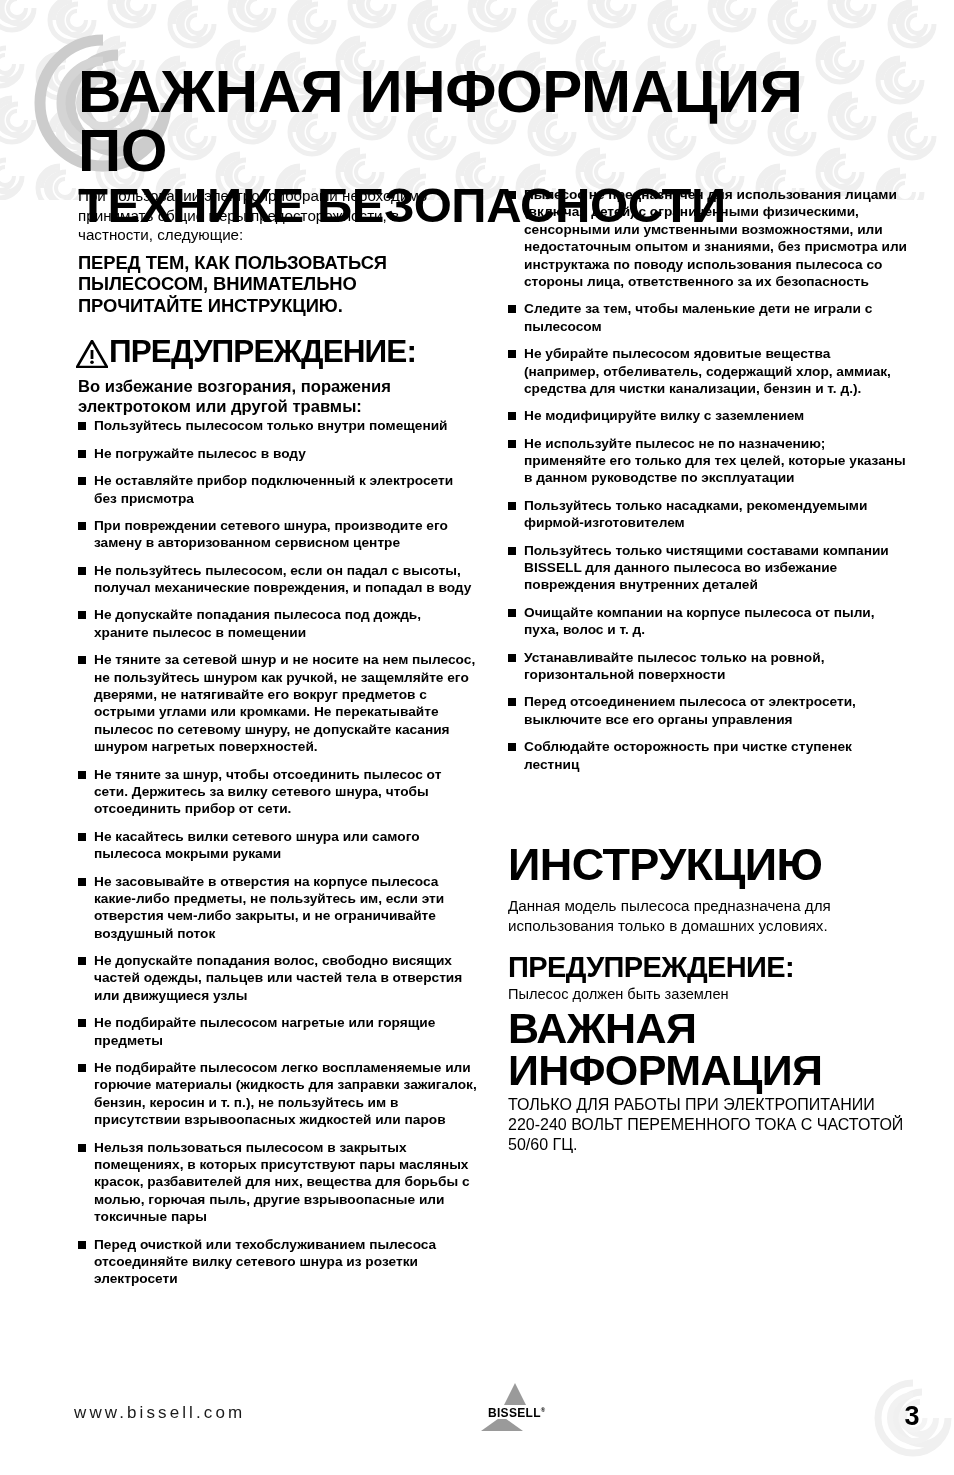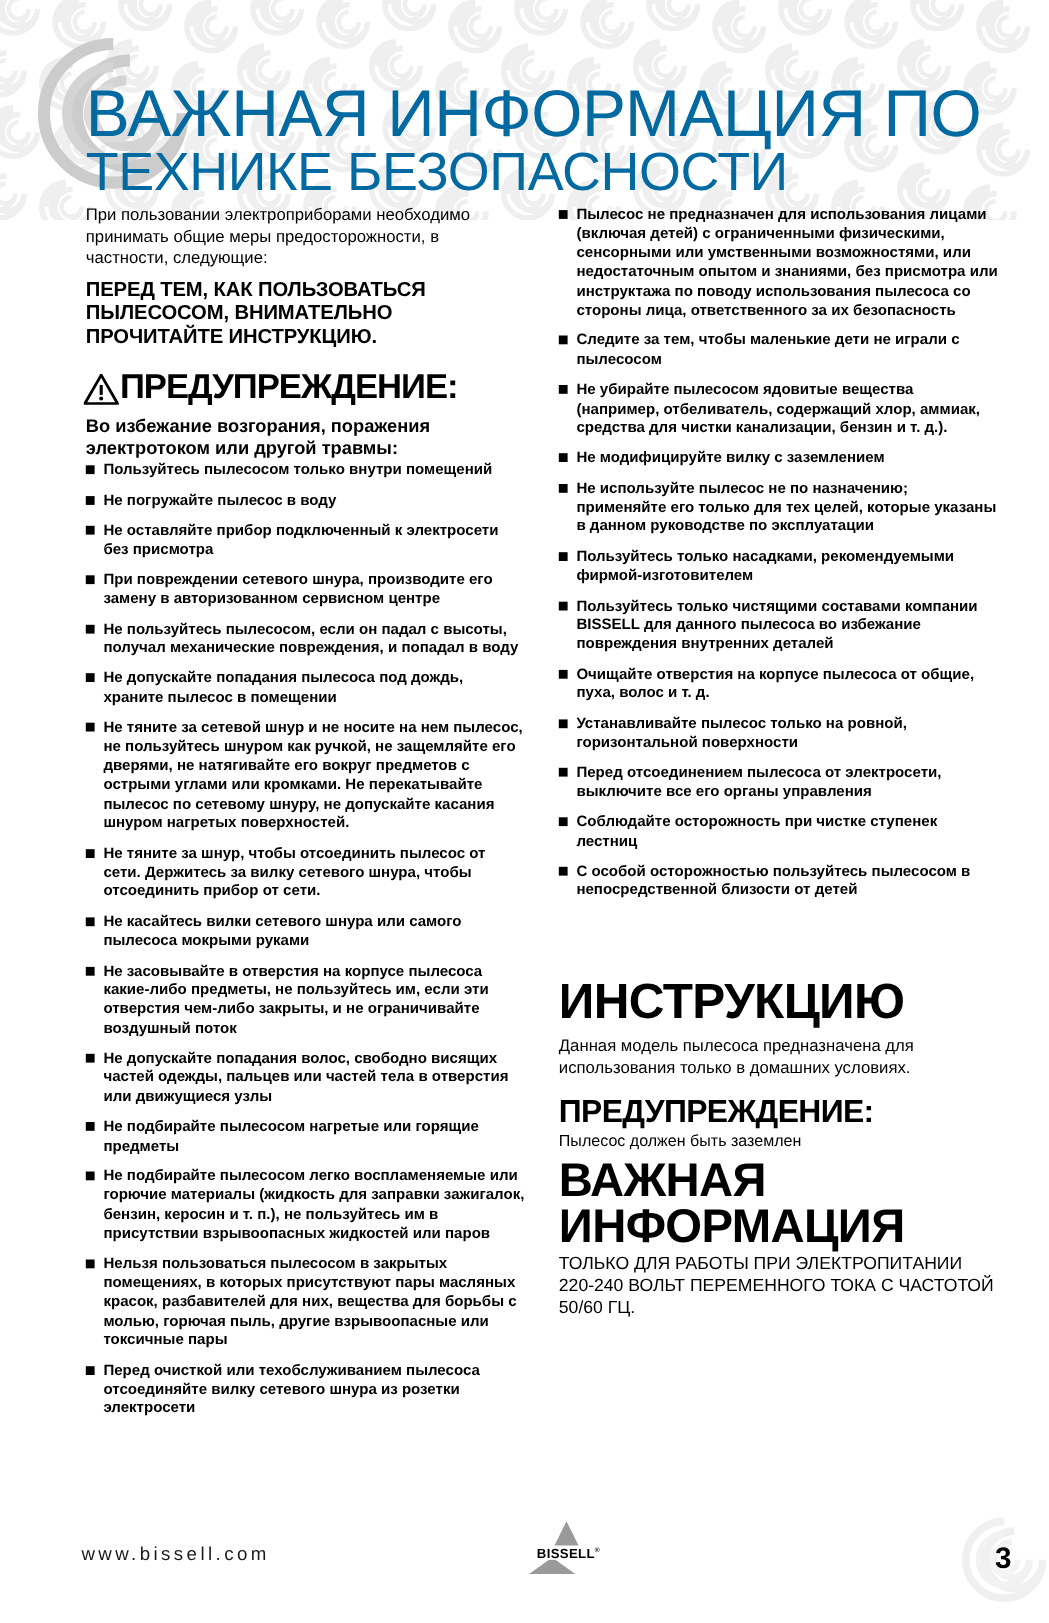--- a/index.html
+++ b/index.html
@@ -32,29 +32,29 @@
   .page{
     position:absolute;
     left:0; top:0;
     width:954px; height:1475px;
     z-index:2;
   }
 
   
   .title{
     position:absolute;
-    left:78px; top:74px;
+    left:78px; top:62px;
     width:820px;
-    font-weight:normal;
+    font-weight:bold;
     font-size:49px;
     line-height:0.99;
     letter-spacing:-0.4px;
     font-stretch:condensed;
     text-transform:uppercase;
-    color:#0369a1;
+    color:#000000;
   }
   .title .cap{ font-size:60px; }
 
   
   .col{
     position:absolute;
     top:186px;
     width:400px;
   }
   .col-left{ left:78px; }
@@ -367,25 +367,24 @@
   <div class="col col-right">
 
     <ul class="bullets">
       <li><span class="sq"></span><span>Пылесос не предназначен для использования лицами (включая детей) с ограниченными физическими, сенсорными или умственными возможностями, или недостаточным опытом и знаниями, без присмотра или инструктажа по поводу использования пылесоса со стороны лица, ответственного за их безопасность</span></li>
       <li><span class="sq"></span><span>Следите за тем, чтобы маленькие дети не играли с пылесосом</span></li>
       <li><span class="sq"></span><span>Не убирайте пылесосом ядовитые вещества (например, отбеливатель, содержащий хлор, аммиак, средства для чистки канализации, бензин и т. д.).</span></li>
       <li><span class="sq"></span><span>Не модифицируйте вилку с заземлением</span></li>
       <li><span class="sq"></span><span>Не используйте пылесос не по назначению; применяйте его только для тех целей, которые указаны в данном руководстве по эксплуатации</span></li>
       <li><span class="sq"></span><span>Пользуйтесь только насадками, рекомендуемыми фирмой-изготовителем</span></li>
       <li><span class="sq"></span><span>Пользуйтесь только чистящими составами компании BISSELL для данного пылесоса во избежание повреждения внутренних деталей</span></li>
-      <li><span class="sq"></span><span>Очищайте отверстия на корпусе пылесоса от общие, пуха, волос и т. д.</span></li>
+      <li><span class="sq"></span><span>Очищайте компании на корпусе пылесоса от пыли, пуха, волос и т. д.</span></li>
       <li><span class="sq"></span><span>Устанавливайте пылесос только на ровной, горизонтальной поверхности</span></li>
       <li><span class="sq"></span><span>Перед отсоединением пылесоса от электросети, выключите все его органы управления</span></li>
       <li><span class="sq"></span><span>Соблюдайте осторожность при чистке ступенек лестниц</span></li>
-      <li><span class="sq"></span><span>С особой осторожностью пользуйтесь пылесосом в непосредственной близости от детей</span></li>
     </ul>
 
     <div class="mega">
       <br>
       <span>ИНСТРУКЦИЮ</span>
     </div>
 
     <p class="body-note">Данная модель пылесоса предназначена для использования только в домашних условиях.</p>
 
     <div class="warn2">ПРЕДУПРЕЖДЕНИЕ:</div>

